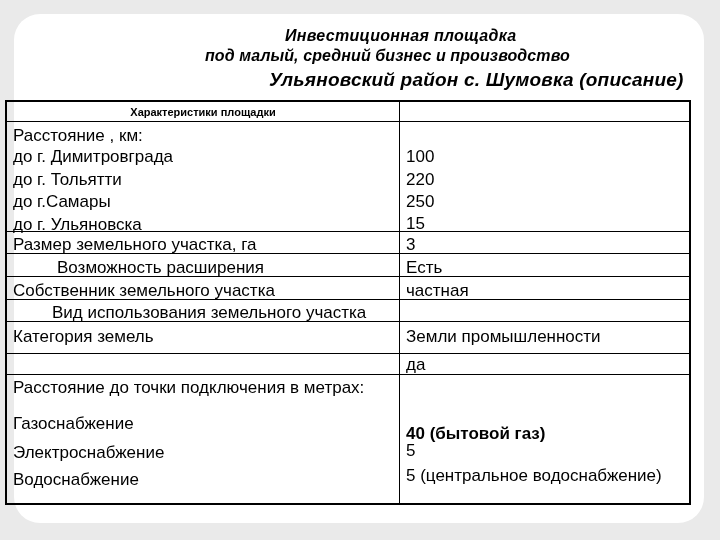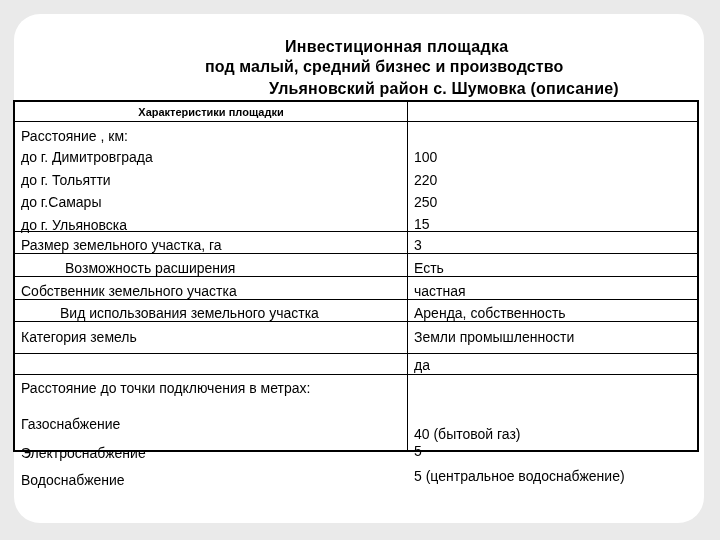--- a/index.html
+++ b/index.html
@@ -10,53 +10,53 @@
     color: #000;
     position: relative;
   }
   .panel {
     position: absolute; left: 14px; top: 14px;
     width: 690px; height: 509px;
     background: #ffffff;
     border-radius: 26px;
   }
   .title {
-    position: absolute; left: 0; top: 15px; width: 720px; height: 84px;
+    position: absolute; left: 0; top: 4px; width: 720px; height: 84px; font-style: italic;
   }
   .title .t1 {
     position: absolute; left: 285px; top: 23px;
     font-size: 16px; font-weight: bold; letter-spacing: 0.3px;
     white-space: nowrap;
   }
   .title .t2 {
     position: absolute; left: 205px; top: 43px;
     font-size: 16px; font-weight: bold; letter-spacing: 0.1px;
     white-space: nowrap;
   }
   .title .t3 {
     position: absolute; left: 269px; top: 65px;
-    font-size: 16px; font-weight: bold; letter-spacing: 0.2px;
+    font-size: 19px; font-weight: bold; letter-spacing: 0.2px;
     white-space: nowrap;
   }
   .table {
-    position: absolute; left: 13px; top: 100px;
-    width: 686px; height: 352px;
+    position: absolute; left: 5px; top: 100px;
+    width: 686px; height: 405px;
     border: 2px solid #000;
     box-sizing: border-box;
   }
   .hline {
     position: absolute; left: 0; right: 0; height: 0;
     border-top: 1px solid #000;
   }
   .vline {
     position: absolute; top: 0; bottom: 0; left: 392px; width: 0;
     border-left: 1px solid #000;
   }
   .cell {
-    position: absolute; font-size: 14px; white-space: nowrap;
+    position: absolute; font-size: 17px; white-space: nowrap;
     line-height: 14px;
   }
   .left { left: 6px; }
   .right { left: 399px; }
   .header-text {
     position: absolute; left: 0; width: 392px; top: 3px;
     text-align: center; font-size: 11px; font-weight: bold; line-height: 14px;
   }
 </style>
 </head>
@@ -99,33 +99,32 @@
 
   <div class="cell left" style="top:159px;padding-left:44px;">Возможность расширения</div>
   <div class="cell right" style="top:159px;">Есть</div>
   <div class="hline" style="top:174px;"></div>
 
   <div class="cell left" style="top:182px;">Собственник земельного участка</div>
   <div class="cell right" style="top:182px;">частная</div>
   <div class="hline" style="top:197px;"></div>
 
   <div class="cell left" style="top:204px;padding-left:39px;">Вид использования земельного участка</div>
-  <div class="cell right" style="top:204px;">Аренда, собственность</div>
   <div class="hline" style="top:219px;"></div>
 
   <div class="cell left" style="top:228px;text-align:center;">Категория земель</div>
   <div class="cell right" style="top:228px;">Земли промышленности</div>
   <div class="hline" style="top:251px;"></div>
 
   <div class="cell right" style="top:256px;">да</div>
   <div class="hline" style="top:272px;"></div>
 
   <div class="cell left" style="top:279px;">Расстояние до точки подключения в метрах:</div>
 
   <div class="cell left" style="top:315px;">Газоснабжение</div>
-  <div class="cell right" style="top:325px;">40 (бытовой газ)</div>
+  <div class="cell right" style="top:325px;font-weight:bold;">40 (бытовой газ)</div>
 
   <div class="cell left" style="top:344px;">Электроснабжение</div>
   <div class="cell right" style="top:342px;">5</div>
 
   <div class="cell left" style="top:371px;">Водоснабжение</div>
   <div class="cell right" style="top:367px;">5 (центральное водоснабжение)</div>
 </div>
 
 </body></html>

